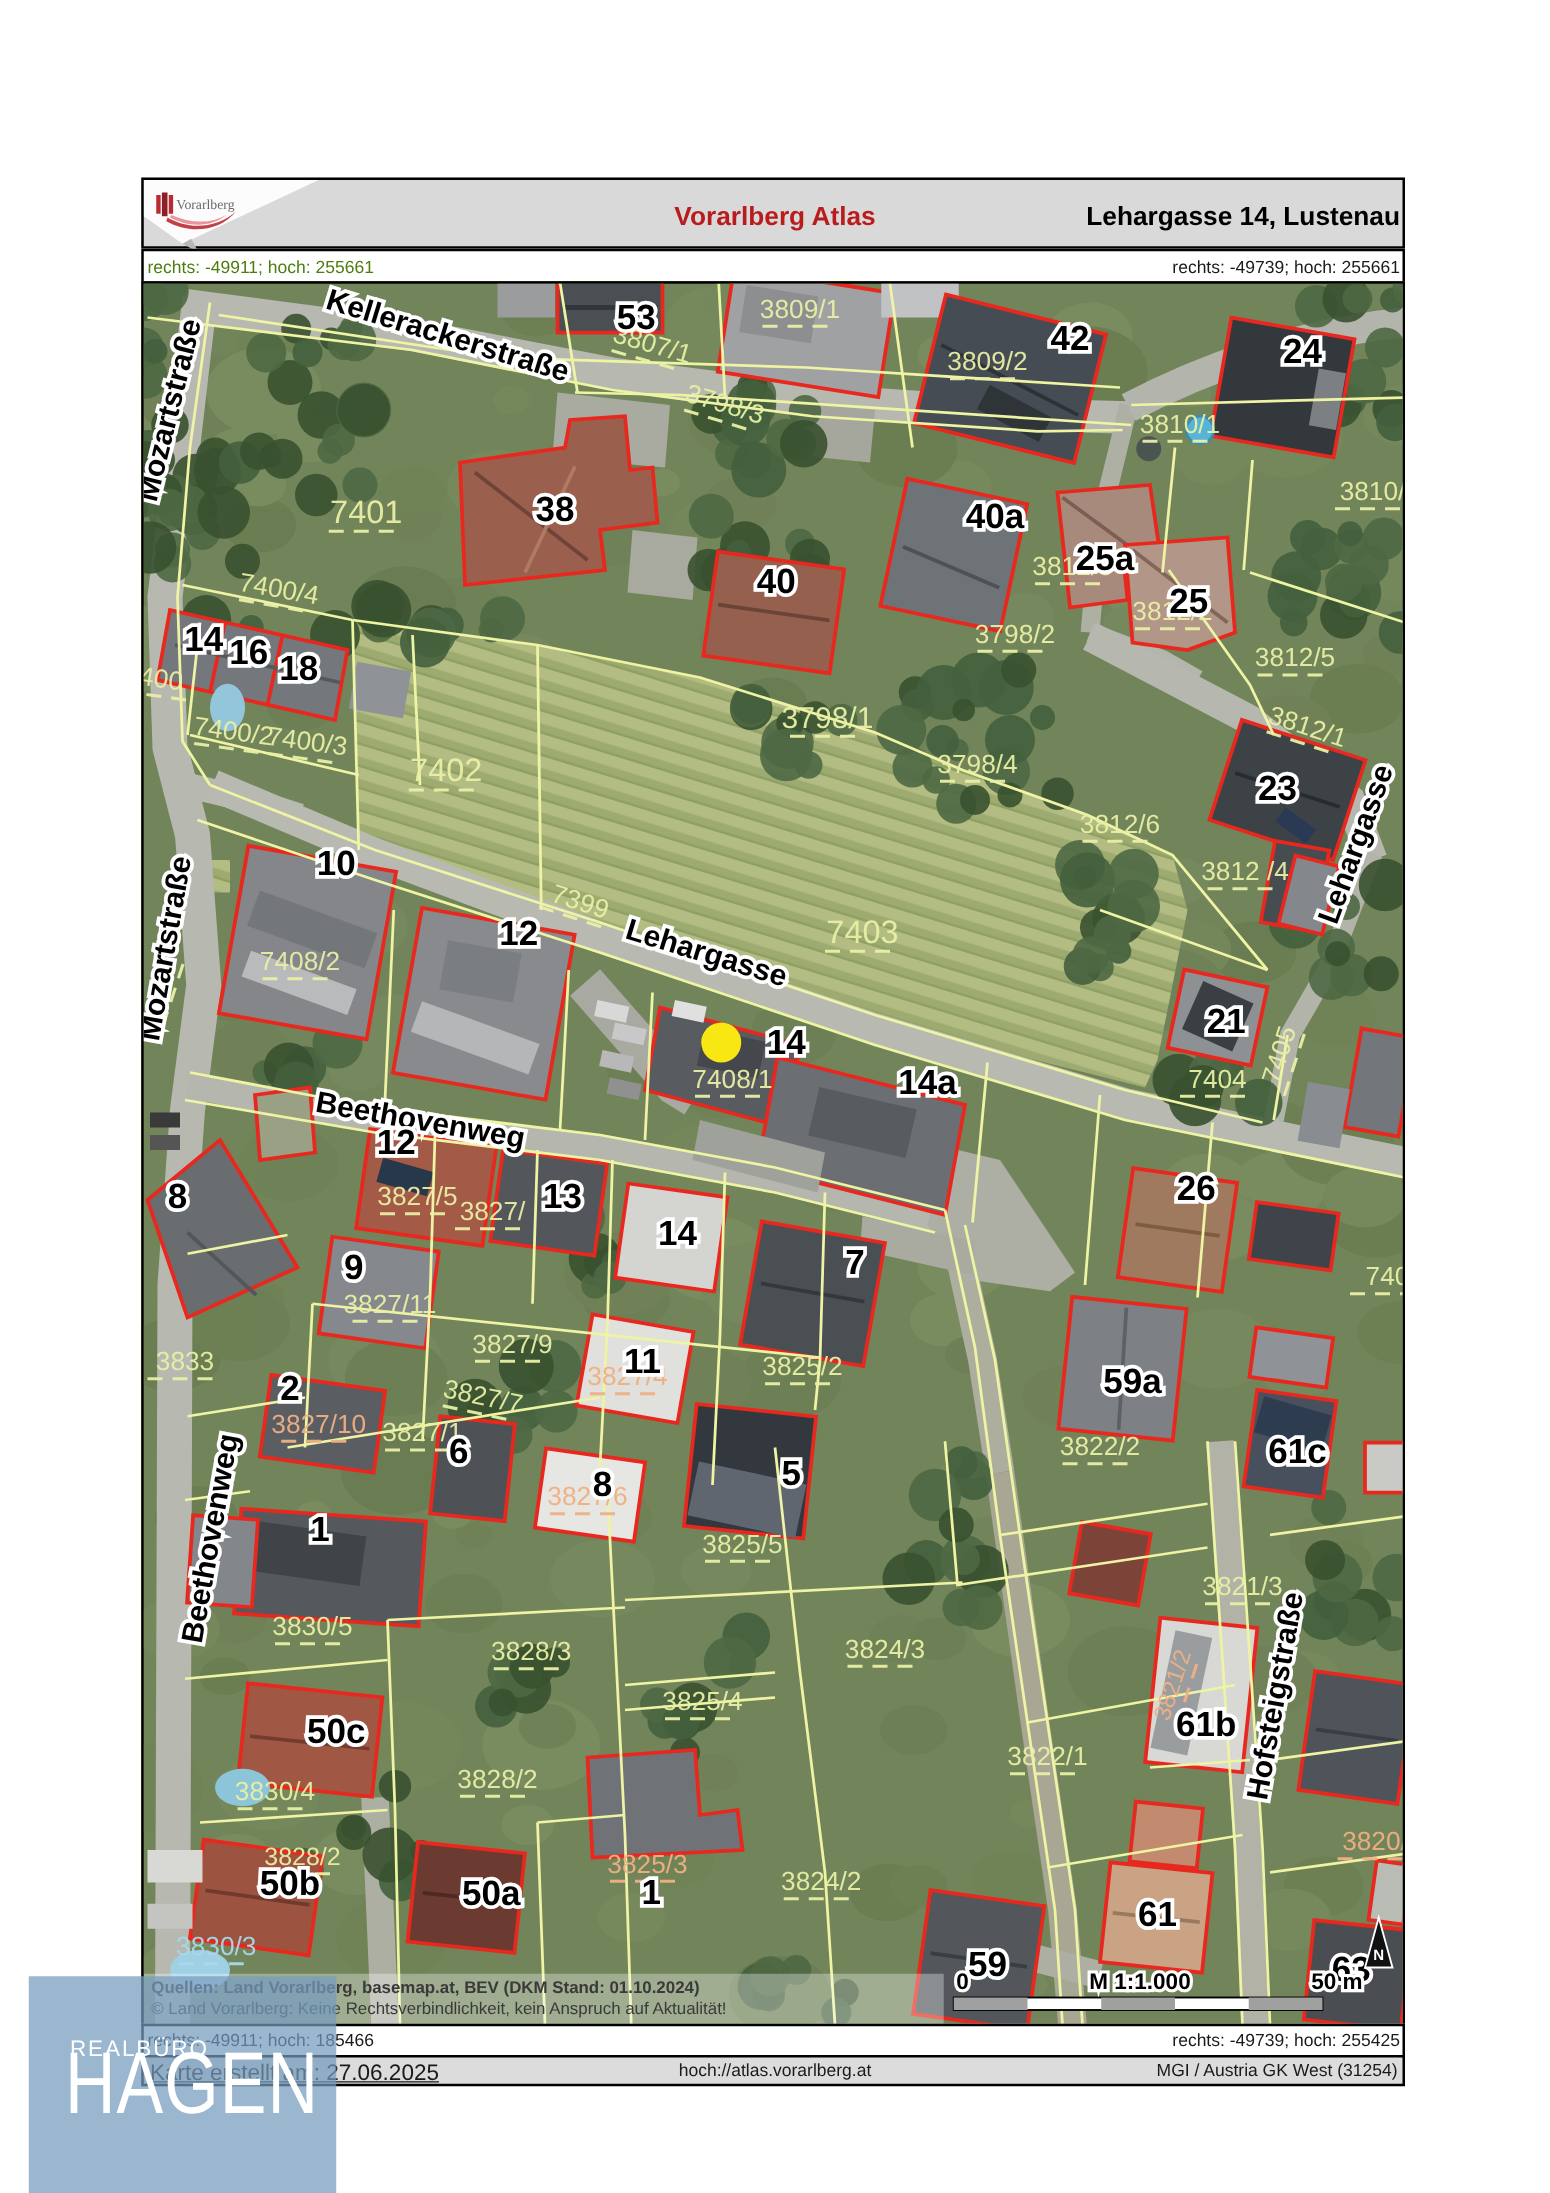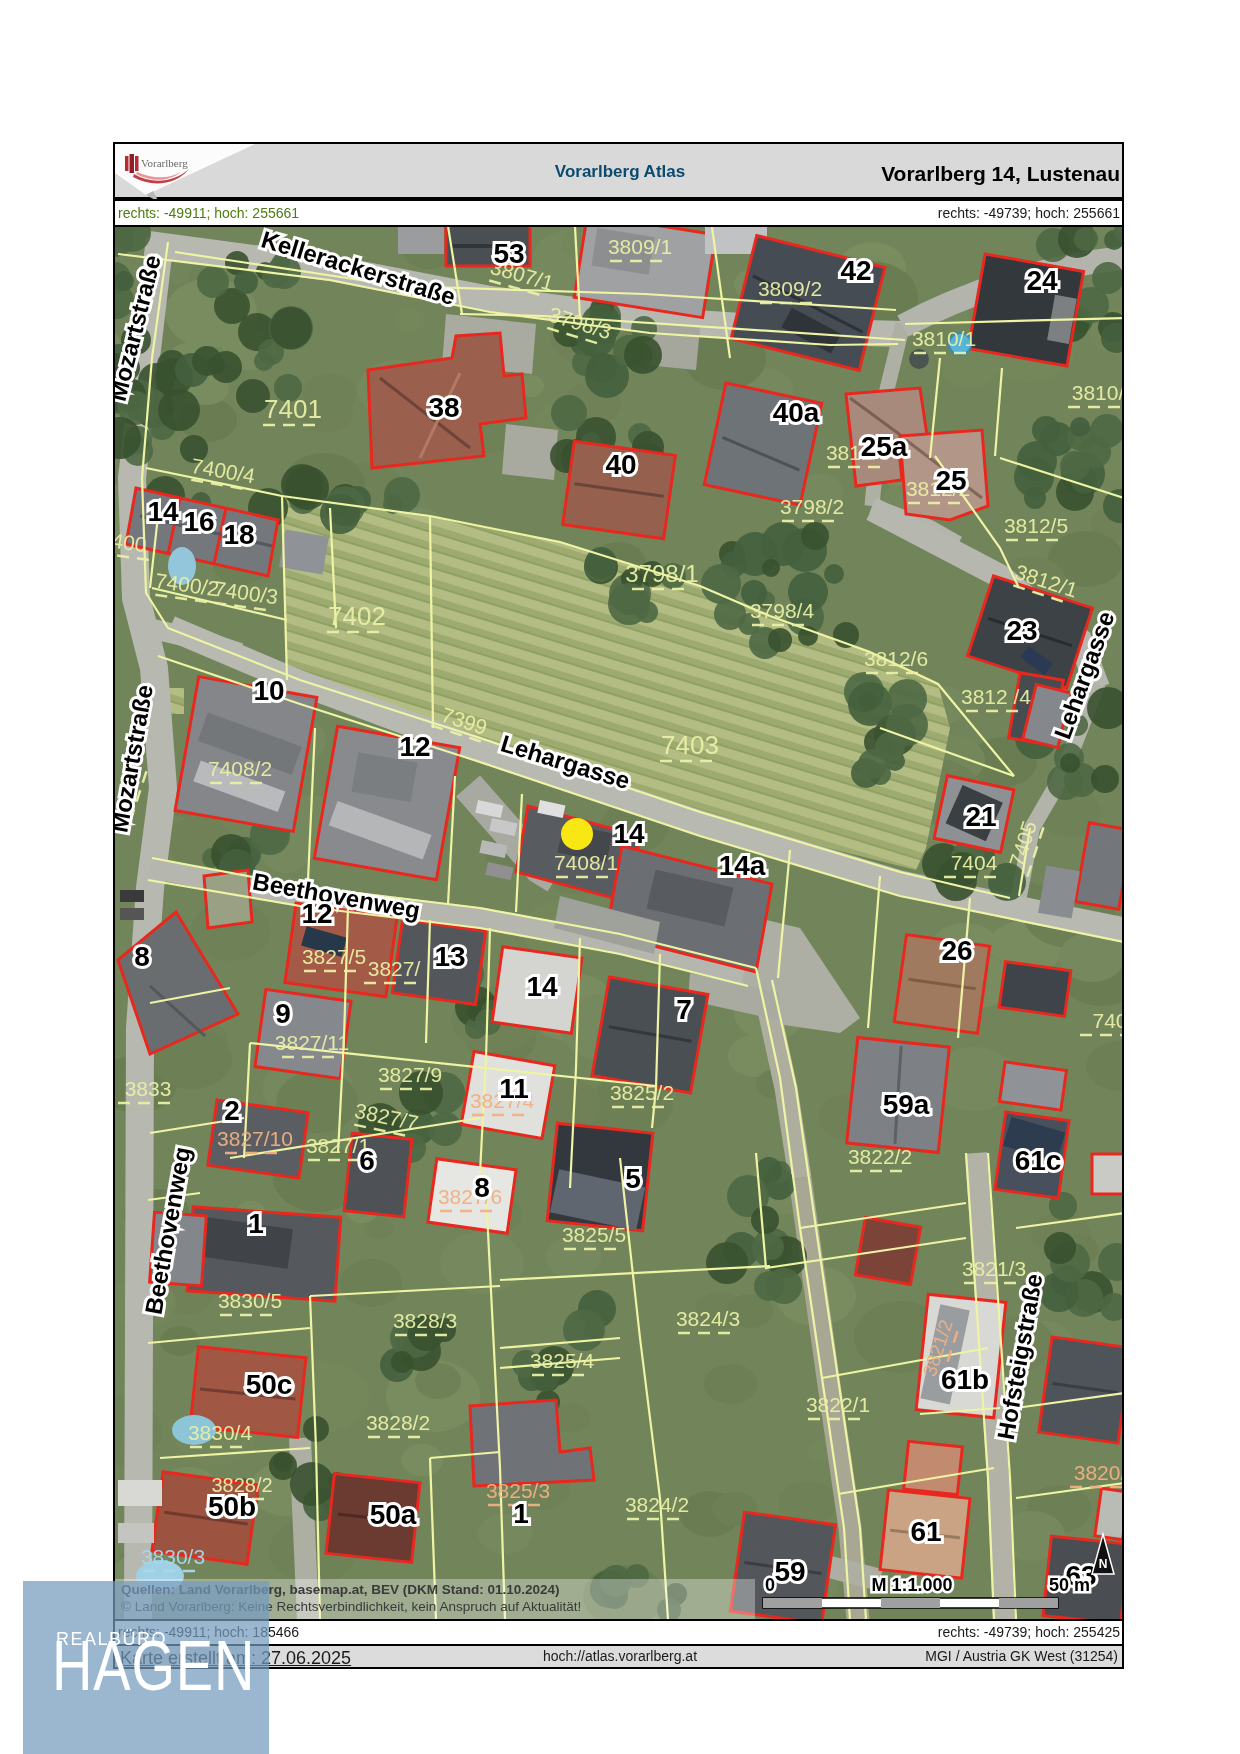--- a/index.html
+++ b/index.html
@@ -16,23 +16,23 @@
 <polygon points="0,0 140,0 31,51 0,29" fill="#fcfcfc"></polygon>
 <polygon points="31,51 44,58 38,47" fill="#b8b8b8"></polygon>
 <path d="M19,30 C36,40 58,39 74,25 C60,42 36,43 18,33 Z" fill="#c24048"></path>
 <path d="M22,28 C38,35 54,35 66,28 C54,38 36,38 21,30 Z" fill="#e8959b"></path>
 <rect x="10" y="12" width="3.5" height="15" fill="#b92b33"></rect>
 <rect x="14.5" y="10" width="4.5" height="19" fill="#8f1f27"></rect>
 <rect x="20" y="12" width="3.5" height="15" fill="#b92b33"></rect>
 <text x="26" y="23" font-size="11" fill="#6a6a6a" font-family="Liberation Serif,serif">Vorarlberg</text>
 </svg>
 
-<div class="abs" style="left:450px;top:134px;width:340px;text-align:center;font-size:17px;font-weight:bold;color:#0c4a6e;">Vorarlberg Atlas</div>
-
-<div class="abs" style="left:760px;top:134px;width:360px;text-align:right;font-size:21px;font-weight:bold;color:#000;">Vorarlberg 14, Lustenau</div>
+<div class="abs" style="left:450px;top:134px;width:340px;text-align:center;font-size:21px;font-weight:bold;color:#b91c1c;">Vorarlberg Atlas</div>
+
+<div class="abs" style="left:760px;top:134px;width:360px;text-align:right;font-size:21px;font-weight:bold;color:#000;">Lehargasse 14, Lustenau</div>
 
 <div class="abs" style="left:113px;top:171px;width:1011px;height:28px;background:#fff;border:2px solid #000;box-sizing:border-box;"></div>
 <div class="abs" style="left:118px;top:177px;font-size:14px;color:#4d7c0f;">rechts: -49911; hoch: 255661</div>
 <div class="abs" style="left:760px;top:177px;width:360px;text-align:right;font-size:14px;color:#1a1a1a;">rechts: -49739; hoch: 255661</div>
 
 <div class="abs" style="left:113px;top:197px;width:1011px;height:1396px;border:2px solid #000;box-sizing:border-box;background:#75885c;">
 <svg id="map" width="1007" height="1392" viewBox="0 0 1007 1392">
 <defs>
 <pattern id="fstripe" width="17" height="17" patternUnits="userSpaceOnUse" patternTransform="rotate(17)">
 <rect width="17" height="17" fill="#9dab70"></rect>

